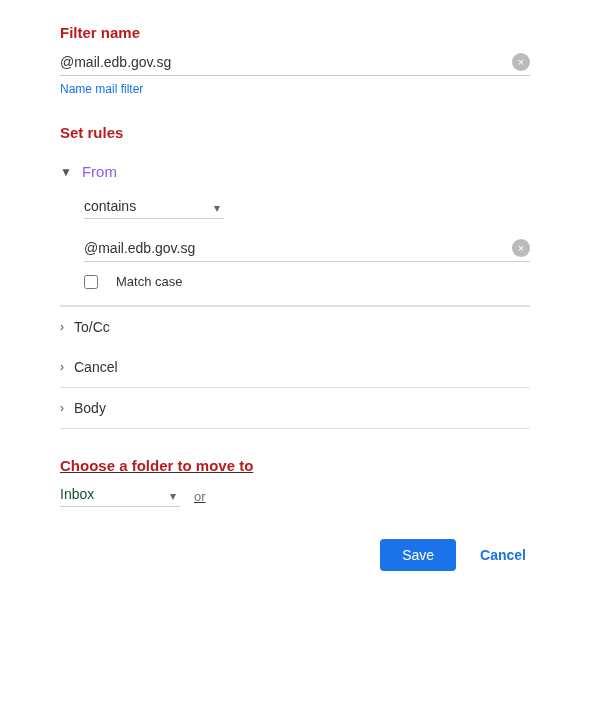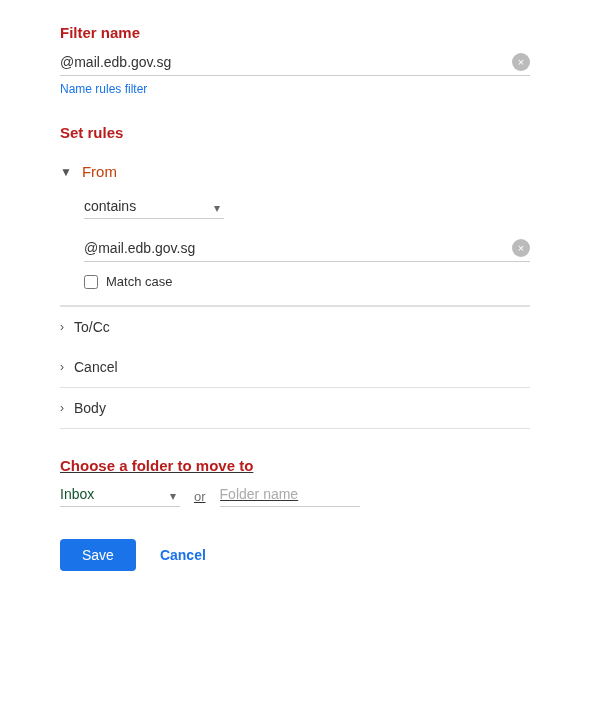--- a/index.html
+++ b/index.html
@@ -78,21 +78,21 @@
     }
 
     .chevron-icon {
       font-size: 12px;
       color: #555;
       margin-right: 10px;
       display: inline-block;
     }
 
     .rule-label {
-      color: #c2410c;
+      color: #8b5cf6;
       font-size: 15px;
       font-weight: 500;
     }
 
     .rule-label-dark {
       color: #333;
       font-size: 14px;
     }
 
     .expanded-section {
@@ -145,21 +145,21 @@
       font-size: 14px;
       color: #333;
       flex: 1;
       background: transparent;
       width: 300px;
     }
 
     .match-case-row {
       display: flex;
       align-items: center;
-      gap: 8px;
+      gap: 18px;
     }
 
     .match-case-row input[type="checkbox"] {
       width: 14px;
       height: 14px;
       cursor: pointer;
     }
 
     .match-case-label {
       font-size: 13px;
@@ -226,20 +226,21 @@
 
     .folder-name-input::placeholder {
       color: #aaa;
     }
 
     .buttons-row {
       display: flex;
       align-items: center;
       gap: 20px;
       margin-top: 20px;
+      justify-content: flex-end;
     }
 
     .save-btn {
       background: #1a73e8;
       color: #fff;
       border: none;
       border-radius: 4px;
       padding: 8px 22px;
       font-size: 14px;
       cursor: pointer;
@@ -262,21 +263,21 @@
   </style>
 </head>
 <body>
 
 <div class="filter-name-section">
   <div class="section-title">Filter name</div>
   <div class="input-wrapper">
     <input type="text" value="@mail.edb.gov.sg" style="">
     <div class="clear-icon">×</div>
   </div>
-  <div class="helper-text">Name rules filter</div>
+  <div class="helper-text">Name mail filter</div>
 </div>
 
 <div class="set-rules-section">
   <div class="section-title">Set rules</div>
 
   <div style="display:flex;align-items:center;padding:10px 0 6px 0;cursor:pointer;">
     <span class="chevron-icon">▼</span>
     <span class="rule-label">From</span>
   </div>
 
@@ -329,20 +330,19 @@
       <select>
         <option>Inbox</option>
         <option>Sent</option>
         <option>Drafts</option>
         <option>Trash</option>
         <option>Spam</option>
       </select>
       <span class="folder-arrow">▾</span>
     </div>
     <span class="or-text">or</span>
-    <input type="text" class="folder-name-input" placeholder="Folder name" style="">
   </div>
 </div>
 
 <div class="buttons-row">
   <button class="save-btn">Save</button>
   <button class="cancel-btn">Cancel</button>
 </div>
 
 </body></html>

